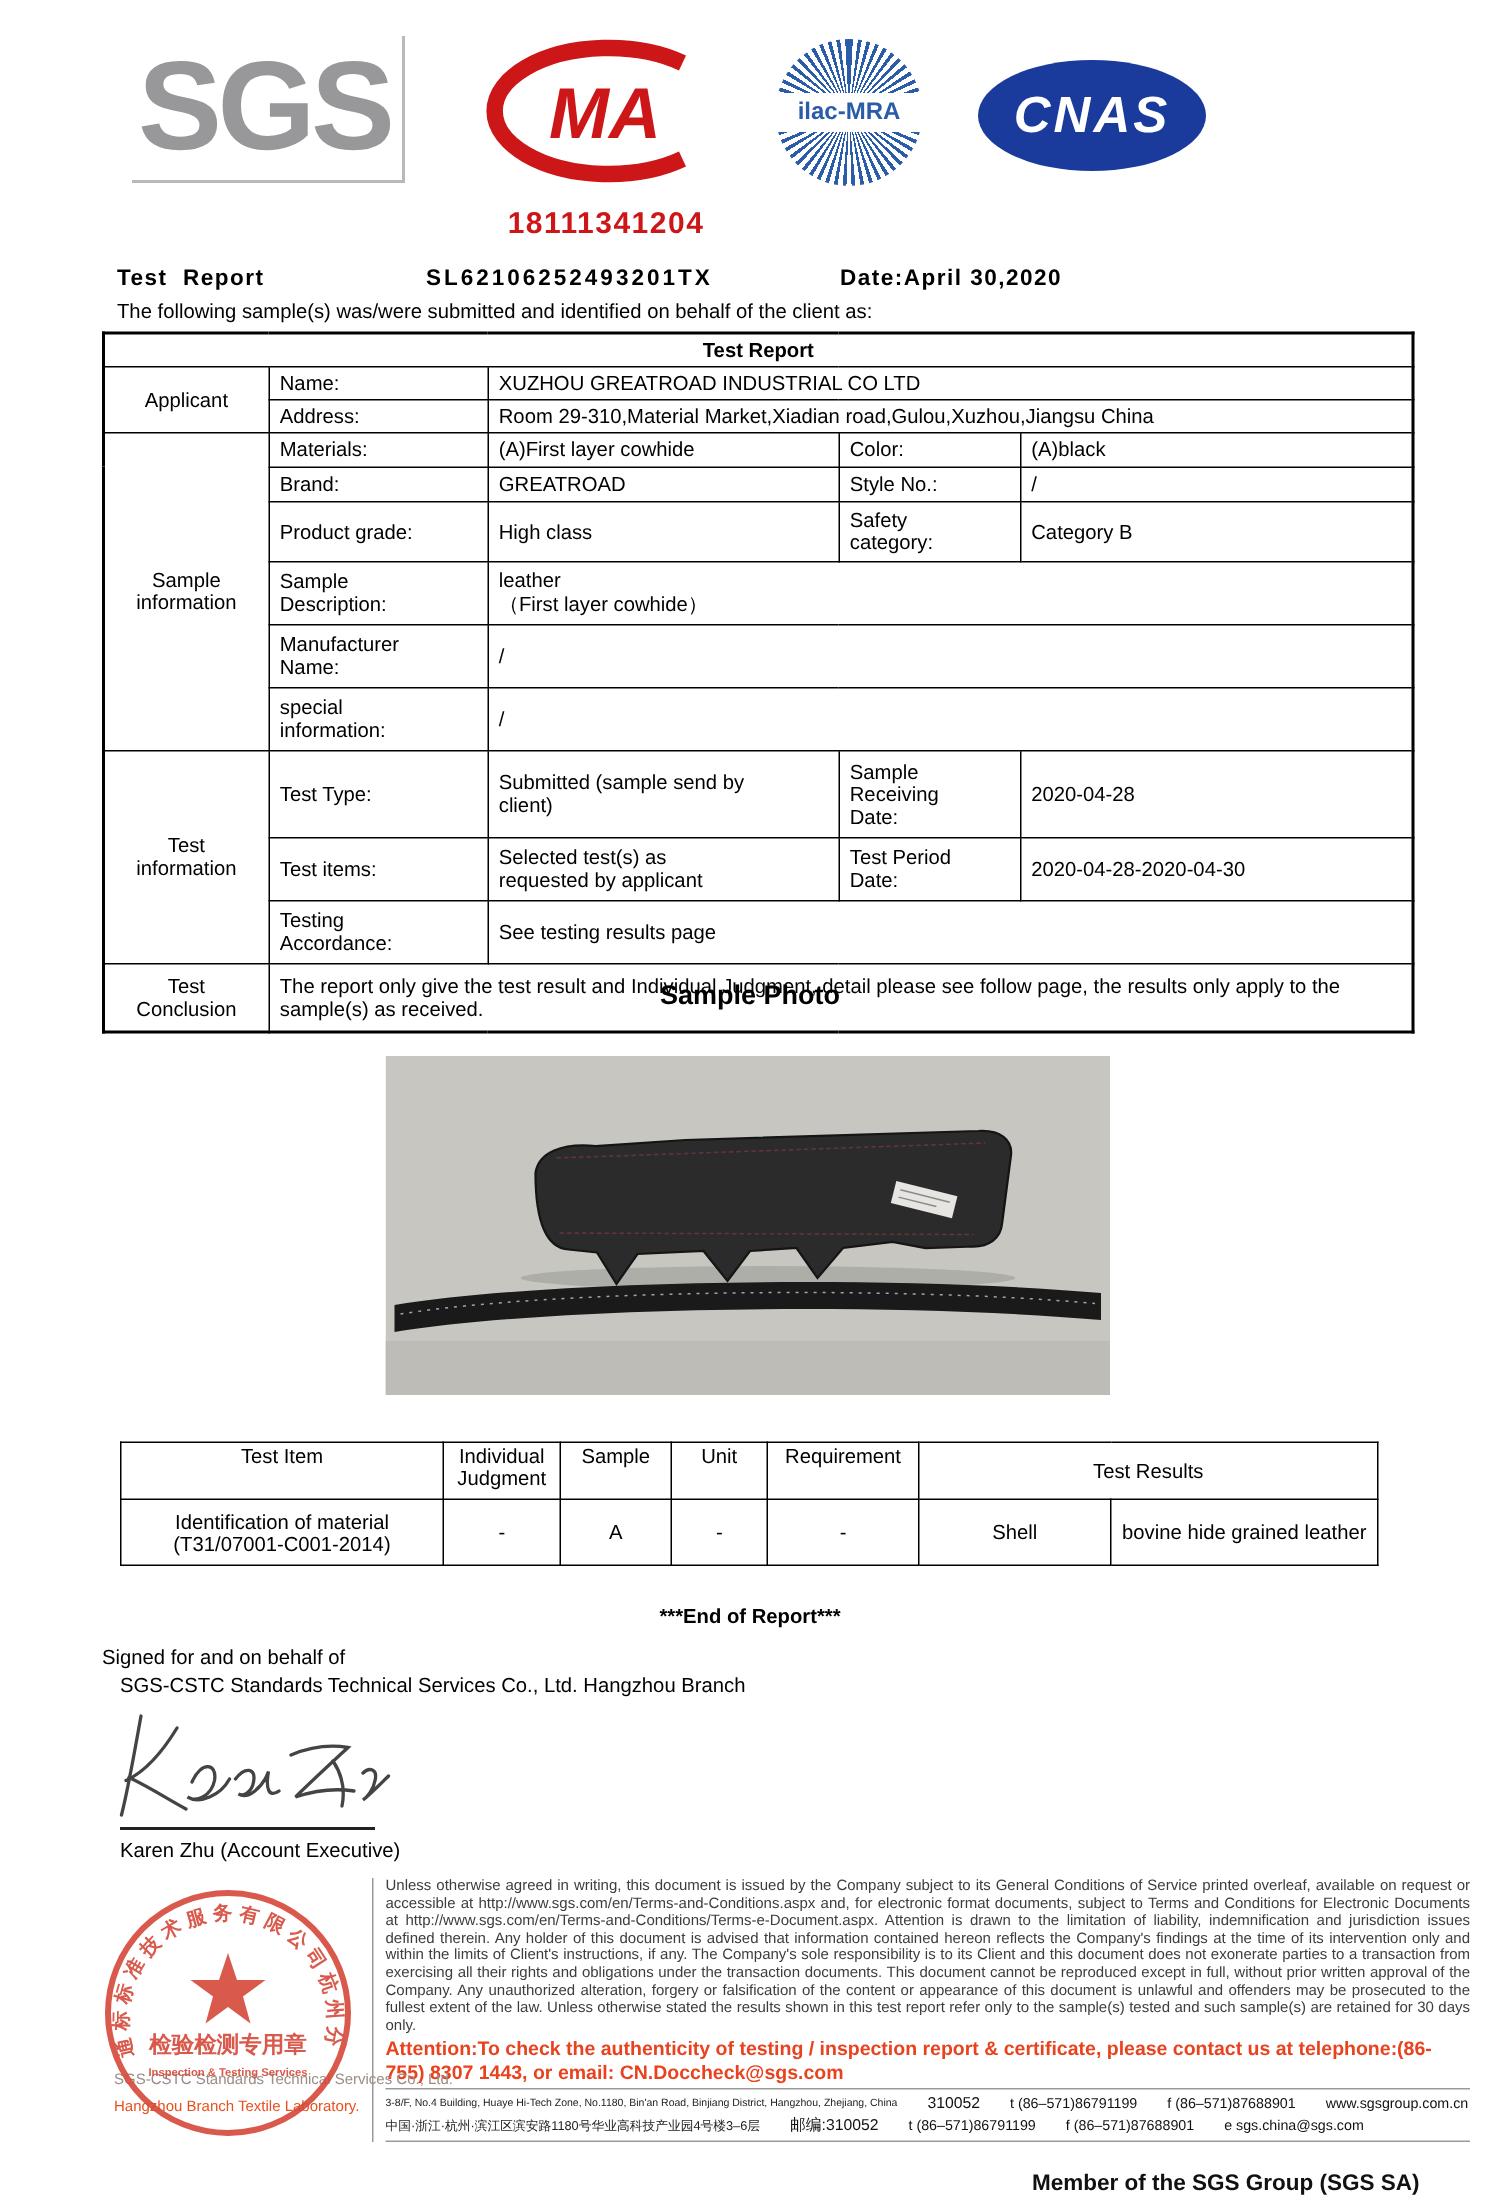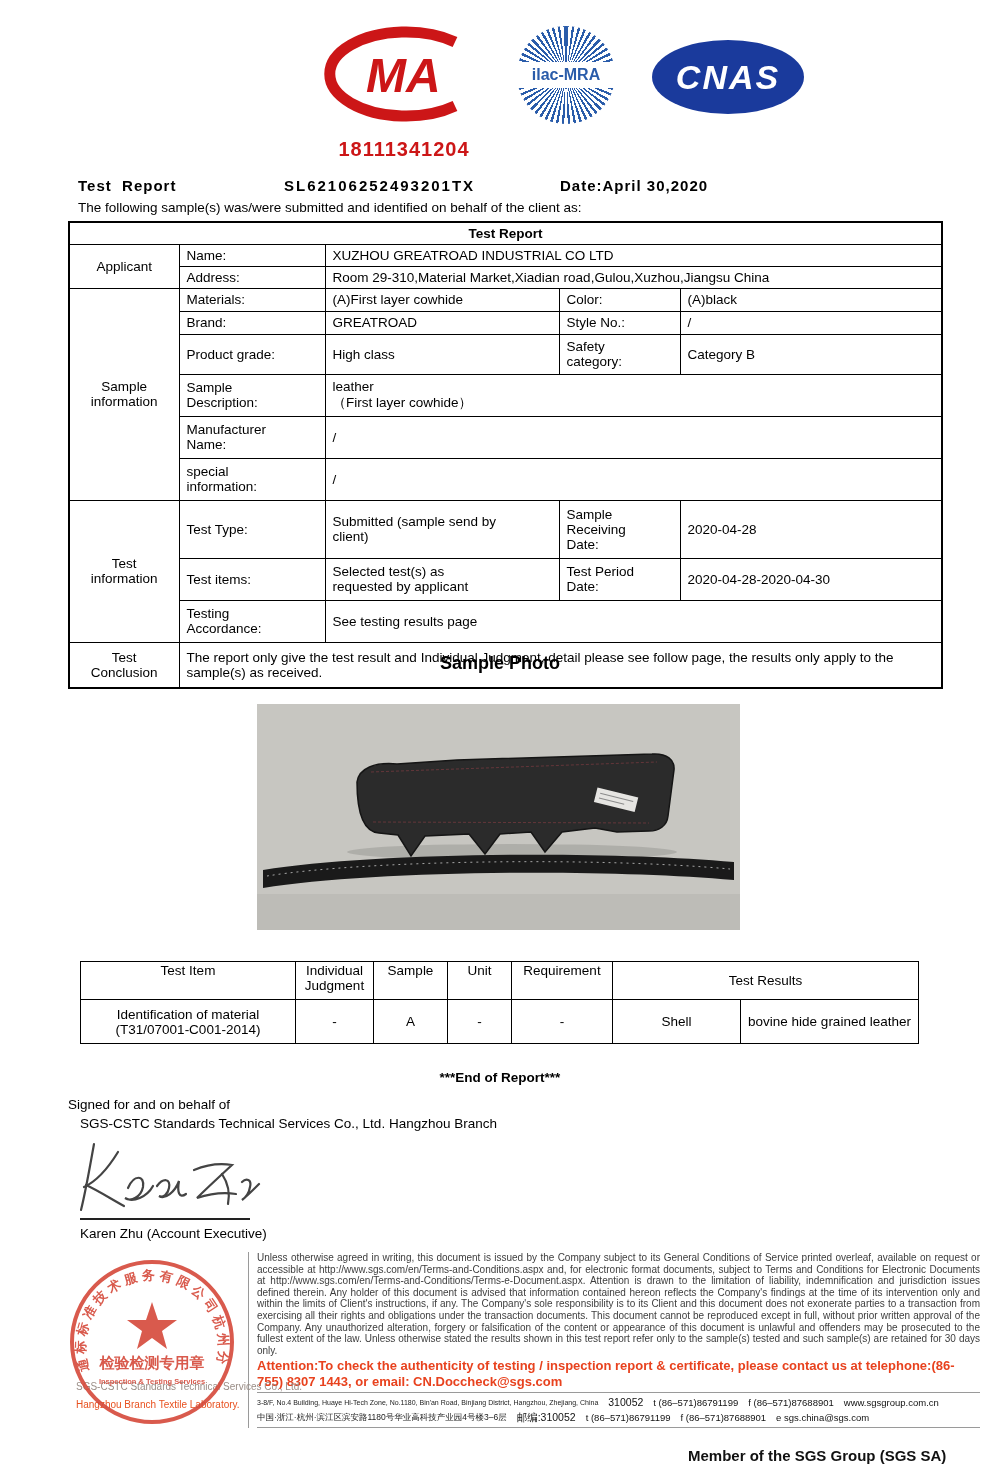--- a/index.html
+++ b/index.html
@@ -58,36 +58,39 @@
   .signature { position:absolute; left:72px; top:1136px; }
   .sig-line { position:absolute; left:80px; top:1218px; width:170px; height:2px; background:#222; }
   .signer { position:absolute; left:80px; top:1226px; font-size:13.5px; }
 
   
   .footer-legal { position:absolute; left:248px; top:1252px; width:732px;
                   border-left:1px solid #9a9a9a; padding-left:8px; }
   .legal { font-size:10px; font-weight:normal; color:#3d3d3d; line-height:1.16; text-align:justify; }
   .attention { margin-top:2px; font-size:13px; font-weight:bold; color:#e8421e; line-height:1.18; }
   .addr { margin-top:3px; border-top:1px solid #9a9a9a; border-bottom:1px solid #9a9a9a; padding:2px 0; }
-  .addr-row { display:flex; align-items:center; gap:10px; white-space:nowrap; line-height:15px; }
+  .addr-row { display:flex; align-items:center; gap:20px; white-space:nowrap; line-height:15px; }
   .addr-en { font-size:7px; color:#222; }
   .addr-cn { font-size:8.5px; color:#222; }
   .pc { font-size:10.5px; color:#111; }
   .tel { font-size:9.5px; color:#111; }
 
   .company1 { position:absolute; left:76px; top:1381px; font-size:10px; color:#9a8d86; white-space:nowrap; }
   .company2 { position:absolute; left:76px; top:1399px; font-size:10px; color:#e8501e; white-space:nowrap; }
   .stamp { position:absolute; left:66px; top:1256px; }
   .member { position:absolute; left:688px; top:1447px; font-size:15px; font-weight:bold; color:#111; }
 </style>
 </head>
 <body>
 
 <div class="page">
 
+  <div class="logo-sgs">
+    <div class="sgs-text">SGS</div>
+  </div>
 
   <div class="logo-cma">
     <svg width="176" height="114" viewBox="0 0 176 114">
       <path d="M 139,24 A 76,42 0 1 0 139,88" fill="none" stroke="#cc1617" stroke-width="11"></path>
       <text x="50" y="74" font-size="48" font-weight="bold" font-style="italic" fill="#cc1617" font-family="Liberation Sans, sans-serif">MA</text>
     </svg>
   </div>
   <div class="cma-number">18111341204</div>
 
   <div class="logo-ilac">

